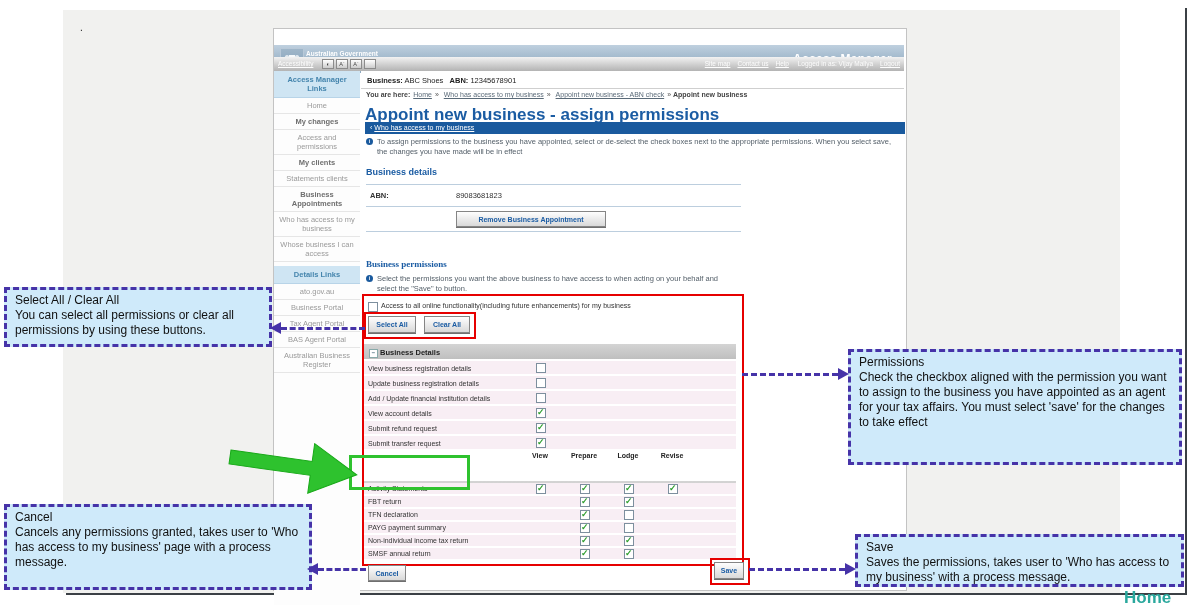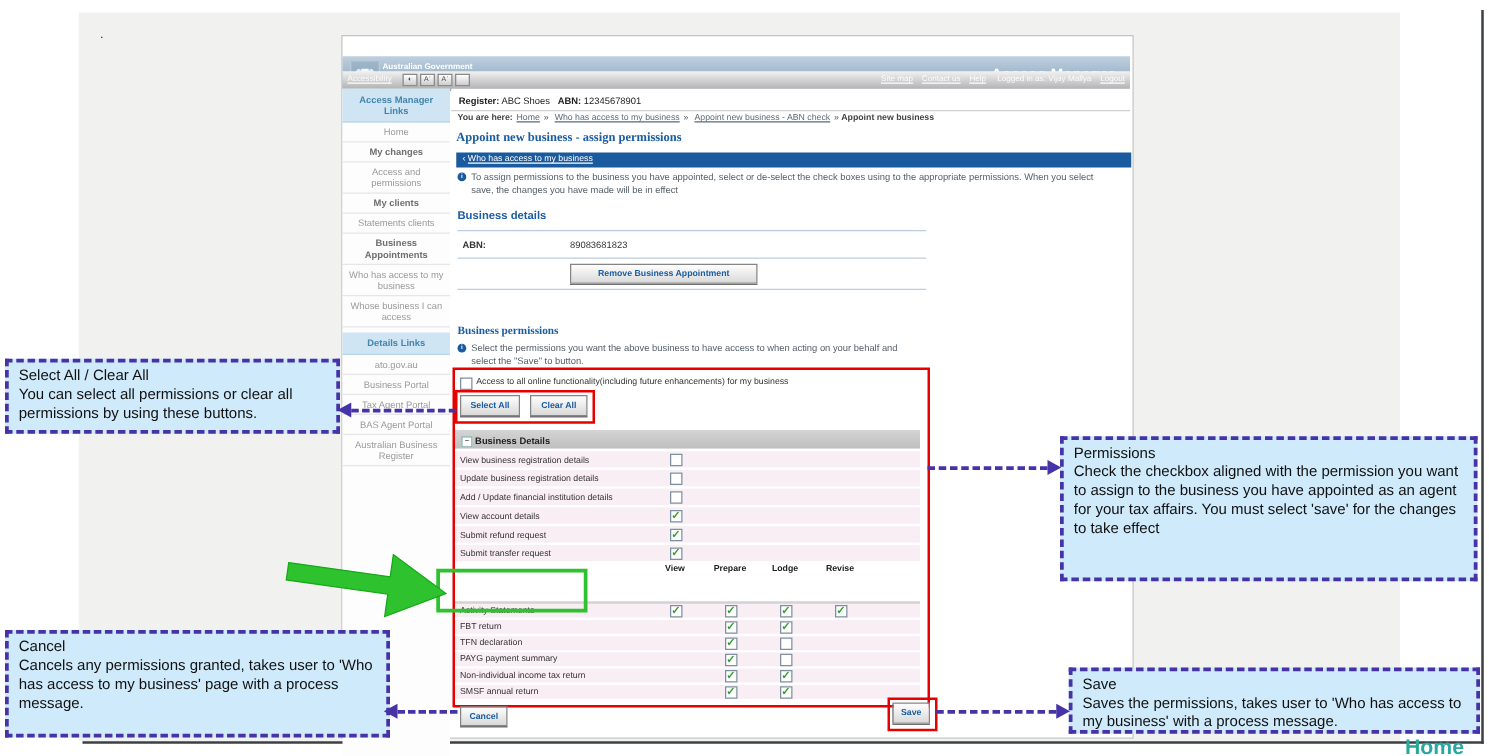--- a/index.html
+++ b/index.html
@@ -28,21 +28,21 @@
   .sidebar{background:#fdfdfd;font-size:7.5px;}
   .sb-head{background:#cfe5f3;color:#4585ad;font-weight:bold;padding:4px 4px;border-bottom:1px solid #b8d4e8;}
   .sb-item{padding:3px 4px;border-bottom:1px solid #e6e6e6;color:#9a9a9a;line-height:9px;cursor:pointer;}
   .sb-item.bold{color:#6f6f6f;font-weight:bold;}
 
   
   .biz-bar{background:#fff;border-bottom:1px solid #cfcfcf;font-size:7.5px;color:#222;}
   .crumbs{font-size:7px;color:#444;}
   .bc-link{color:#5a6a78;text-decoration:underline;margin:0 3px;cursor:pointer;}
   .bc-sep{color:#555;}
-  .page-title{font-size:10px;font-weight:bold;color:#1b5ca3;font-family:Liberation Serif, serif;}
+  .page-title{font-size:17px;font-weight:bold;color:#1b5ca3;}
   .blue-bar{background:#1a5a9e;color:#fff;font-size:7px;line-height:12px;padding-left:5px;}
   .blue-bar a{color:#fff;text-decoration:underline;cursor:pointer;}
   .info-dot{width:7px;height:7px;border-radius:50%;background:#1a5a9e;color:#fff;font-size:5px;text-align:center;line-height:7px;font-weight:bold;}
   .intro{font-size:7.5px;color:#55606a;line-height:9.5px;}
   .sec-head{font-size:9px;font-weight:bold;color:#1b5ca3;}
 
   .dtable{font-size:7.5px;color:#333;}
   .drow{border-bottom:1px solid #bccede;position:relative;}
   .dlabel{font-weight:bold;position:absolute;left:4px;top:6px;}
   .dvalue{position:absolute;left:90px;top:6px;}
@@ -130,34 +130,34 @@
       <div>
           <div class="sb-item">ato.gov.au</div>
           <div class="sb-item">Business Portal</div>
           <div class="sb-item">Tax Agent Portal</div>
           <div class="sb-item">BAS Agent Portal</div>
           <div class="sb-item">Australian Business Register</div>
         </div>
     </div>
 
     <div class="abs biz-bar" style="left:87px;top:42px;width:543px;height:17px;">
-      <span class="abs" style="left:6px;top:5px;"><b>Register:</b> <span>ABC Shoes</span>&nbsp;&nbsp;&nbsp;<b>ABN:</b> <span>12345678901</span></span>
+      <span class="abs" style="left:6px;top:5px;"><b>Business:</b> <span>ABC Shoes</span>&nbsp;&nbsp;&nbsp;<b>ABN:</b> <span>12345678901</span></span>
     </div>
 
     <div class="abs crumbs" style="left:92px;top:62px;width:530px;">
       <b>You are here:</b><span><span class="bc-link">Home</span><span class="bc-sep">» </span><span class="bc-link">Who has access to my business</span><span class="bc-sep">» </span><span class="bc-link">Appoint new business - ABN check</span><span class="bc-sep">» </span></span><b>Appoint new business</b>
     </div>
 
     <div class="abs page-title" style="left:91px;top:76px;">Appoint new business - assign permissions</div>
     <div class="abs blue-bar" style="left:91px;top:93px;width:535px;height:12px;">
       <span>‹</span> <a>Who has access to my business</a>
     </div>
 
     <div class="abs info-dot" style="left:92px;top:109px;">i</div>
-    <div class="abs intro" style="left:103px;top:108px;width:516px;">To assign permissions to the business you have appointed, select or de-select the check boxes using to the appropriate permissions. When you select save, the changes you have made will be in effect</div>
+    <div class="abs intro" style="left:103px;top:108px;width:516px;">To assign permissions to the business you have appointed, select or de-select the check boxes next to the appropriate permissions. When you select save, the changes you have made will be in effect</div>
 
     <div class="abs sec-head" style="left:92px;top:138px;">Business details</div>
     <div class="abs dtable" style="left:92px;top:155px;width:375px;border-top:1px solid #bccede;">
       <div class="drow" style="height:21px;">
         <span class="dlabel">ABN:</span>
         <span class="dvalue">89083681823</span>
       </div>
       <div class="drow" style="height:24px;">
         <div class="xp-btn abs" style="left:90px;top:4px;width:148px;height:14px;">Remove Business Appointment</div>
       </div>

